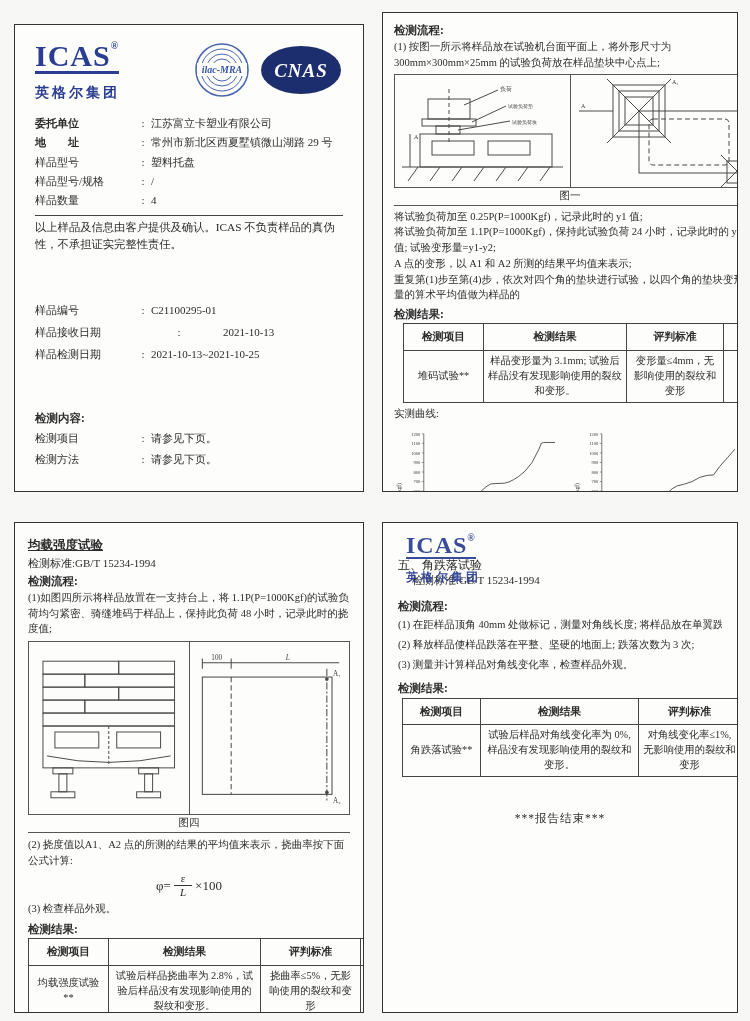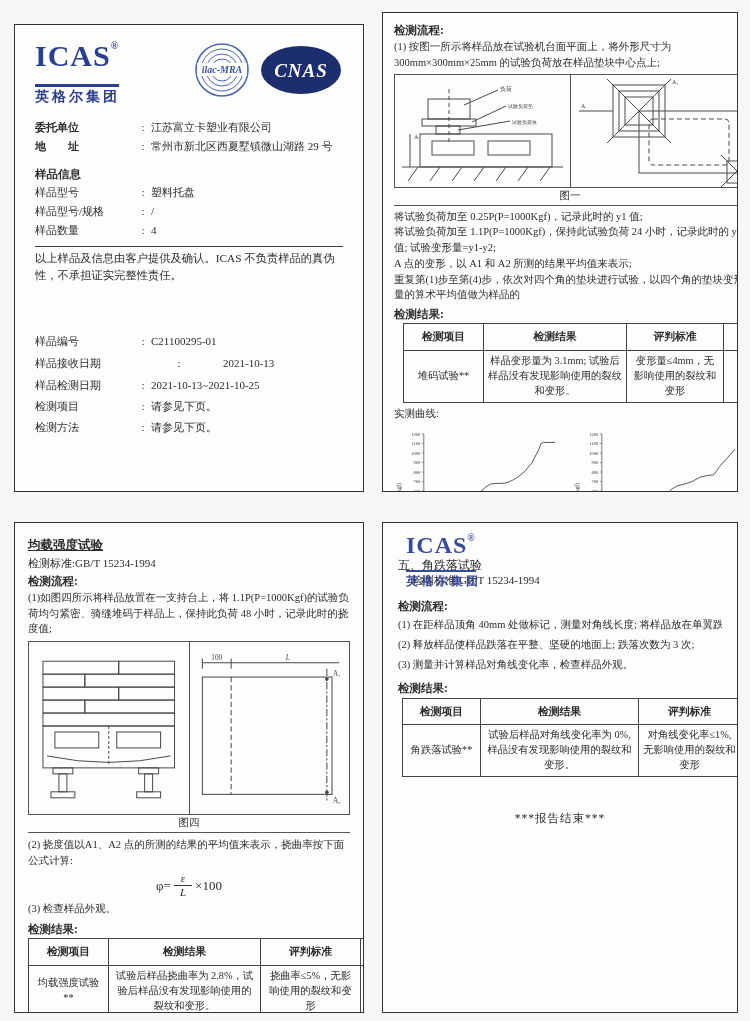--- a/index.html
+++ b/index.html
@@ -16,24 +16,24 @@
   #page1{left:14px;top:24px;width:350px;height:468px;padding:16px 20px;}
   #page2{left:382px;top:12px;width:356px;height:480px;padding:8px 0 0 11px;}
   #page3{left:14px;top:522px;width:350px;height:491px;padding:12px 13px;}
   #page4{left:382px;top:522px;width:356px;height:491px;padding:12px 15px;}
 
   
   .logo-row{display:flex;align-items:flex-start;gap:14px;}
   .icas-logo{line-height:1;}
   .icas-word{
     font-weight:bold;color:#2b3e92;font-size:30px;letter-spacing:1px;
-    border-bottom:3px solid #2b3e92;display:inline-block;padding-bottom:13px;
+    border-bottom:3px solid #2b3e92;display:inline-block;padding-bottom:0;
   }
   .icas-word sup{font-size:10px;vertical-align:top;}
-  .icas-sub{color:#2b3e92;font-weight:bold;font-size:14px;letter-spacing:3px;margin-top:3px;}
+  .icas-sub{color:#2b3e92;font-weight:bold;font-size:14px;letter-spacing:3px;margin-top:12px;}
   .seals{margin-left:auto;display:flex;align-items:center;gap:8px;}
 
   
   .frow{display:flex;font-size:11px;line-height:1.75;}
   .flabel{width:100px;flex:0 0 auto;}
   .flabel.bold{font-weight:bold;}
   .fsep{width:16px;flex:0 0 auto;text-align:center;}
   .fval{flex:1;}
   .sec-title{font-weight:bold;font-size:11.5px;line-height:1.6;}
   .body-text{font-size:10.5px;line-height:1.5;}
@@ -111,21 +111,20 @@
       <span class="fsep bold">:</span>
       <span class="fval">江苏富立卡塑业有限公司</span>
     </div>
     <div class="frow">
       <span class="flabel bold">地　　址</span>
       <span class="fsep bold">:</span>
       <span class="fval">常州市新北区西夏墅镇微山湖路 29 号</span>
     </div>
   </div>
 
-  <div class="sec-title" style="margin-top:8px;">样品信息</div>
   <div>
     <div class="frow">
       <span class="flabel">样品型号</span>
       <span class="fsep">:</span>
       <span class="fval">塑料托盘</span>
     </div>
     <div class="frow">
       <span class="flabel">样品型号/规格</span>
       <span class="fsep">:</span>
       <span class="fval">/</span>
@@ -151,20 +150,21 @@
       <span class="fsep">:</span>
       <span class="fval">2021-10-13</span>
     </div>
     <div class="frow" style="line-height:2.0;">
       <span class="flabel">样品检测日期</span>
       <span class="fsep">:</span>
       <span class="fval">2021-10-13~2021-10-25</span>
     </div>
   </div>
 
+  <div class="sec-title" style="margin-top:44px;">检测内容:</div>
   <div>
     <div class="frow" style="line-height:1.95;">
       <span class="flabel">检测项目</span>
       <span class="fsep">:</span>
       <span class="fval">请参见下页。</span>
     </div>
     <div class="frow" style="line-height:1.95;">
       <span class="flabel">检测方法</span>
       <span class="fsep">:</span>
       <span class="fval">请参见下页。</span>

